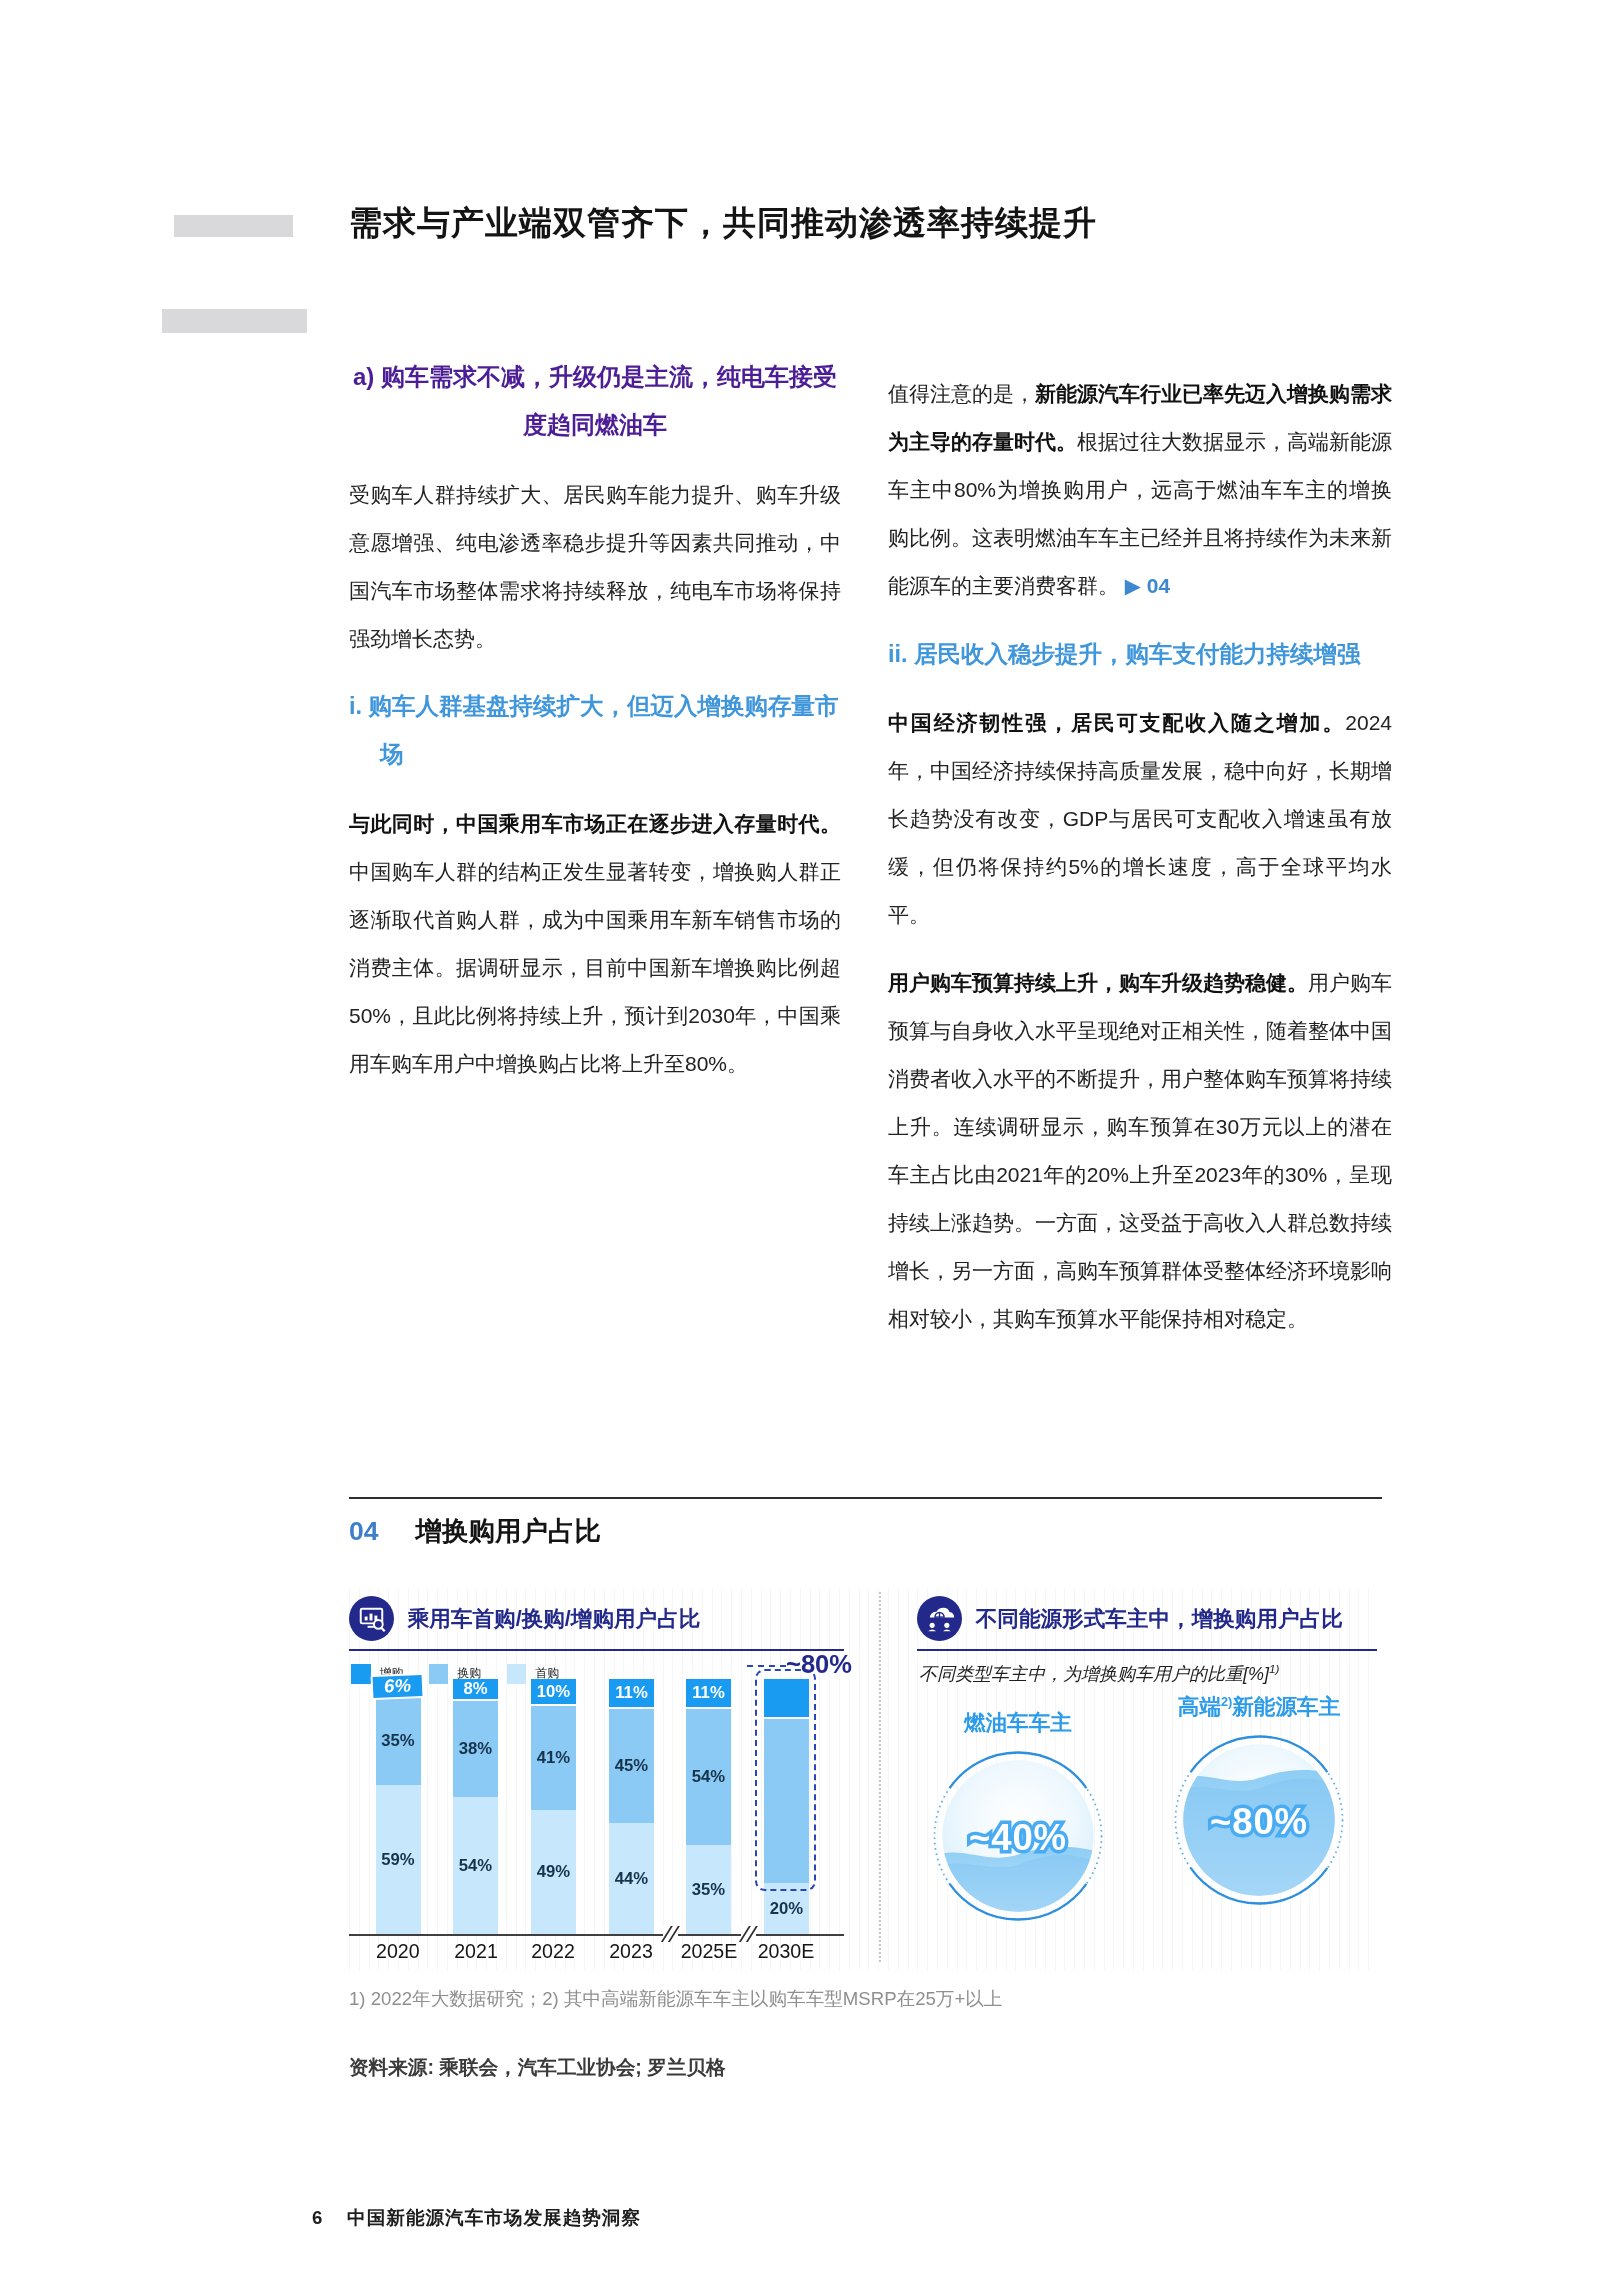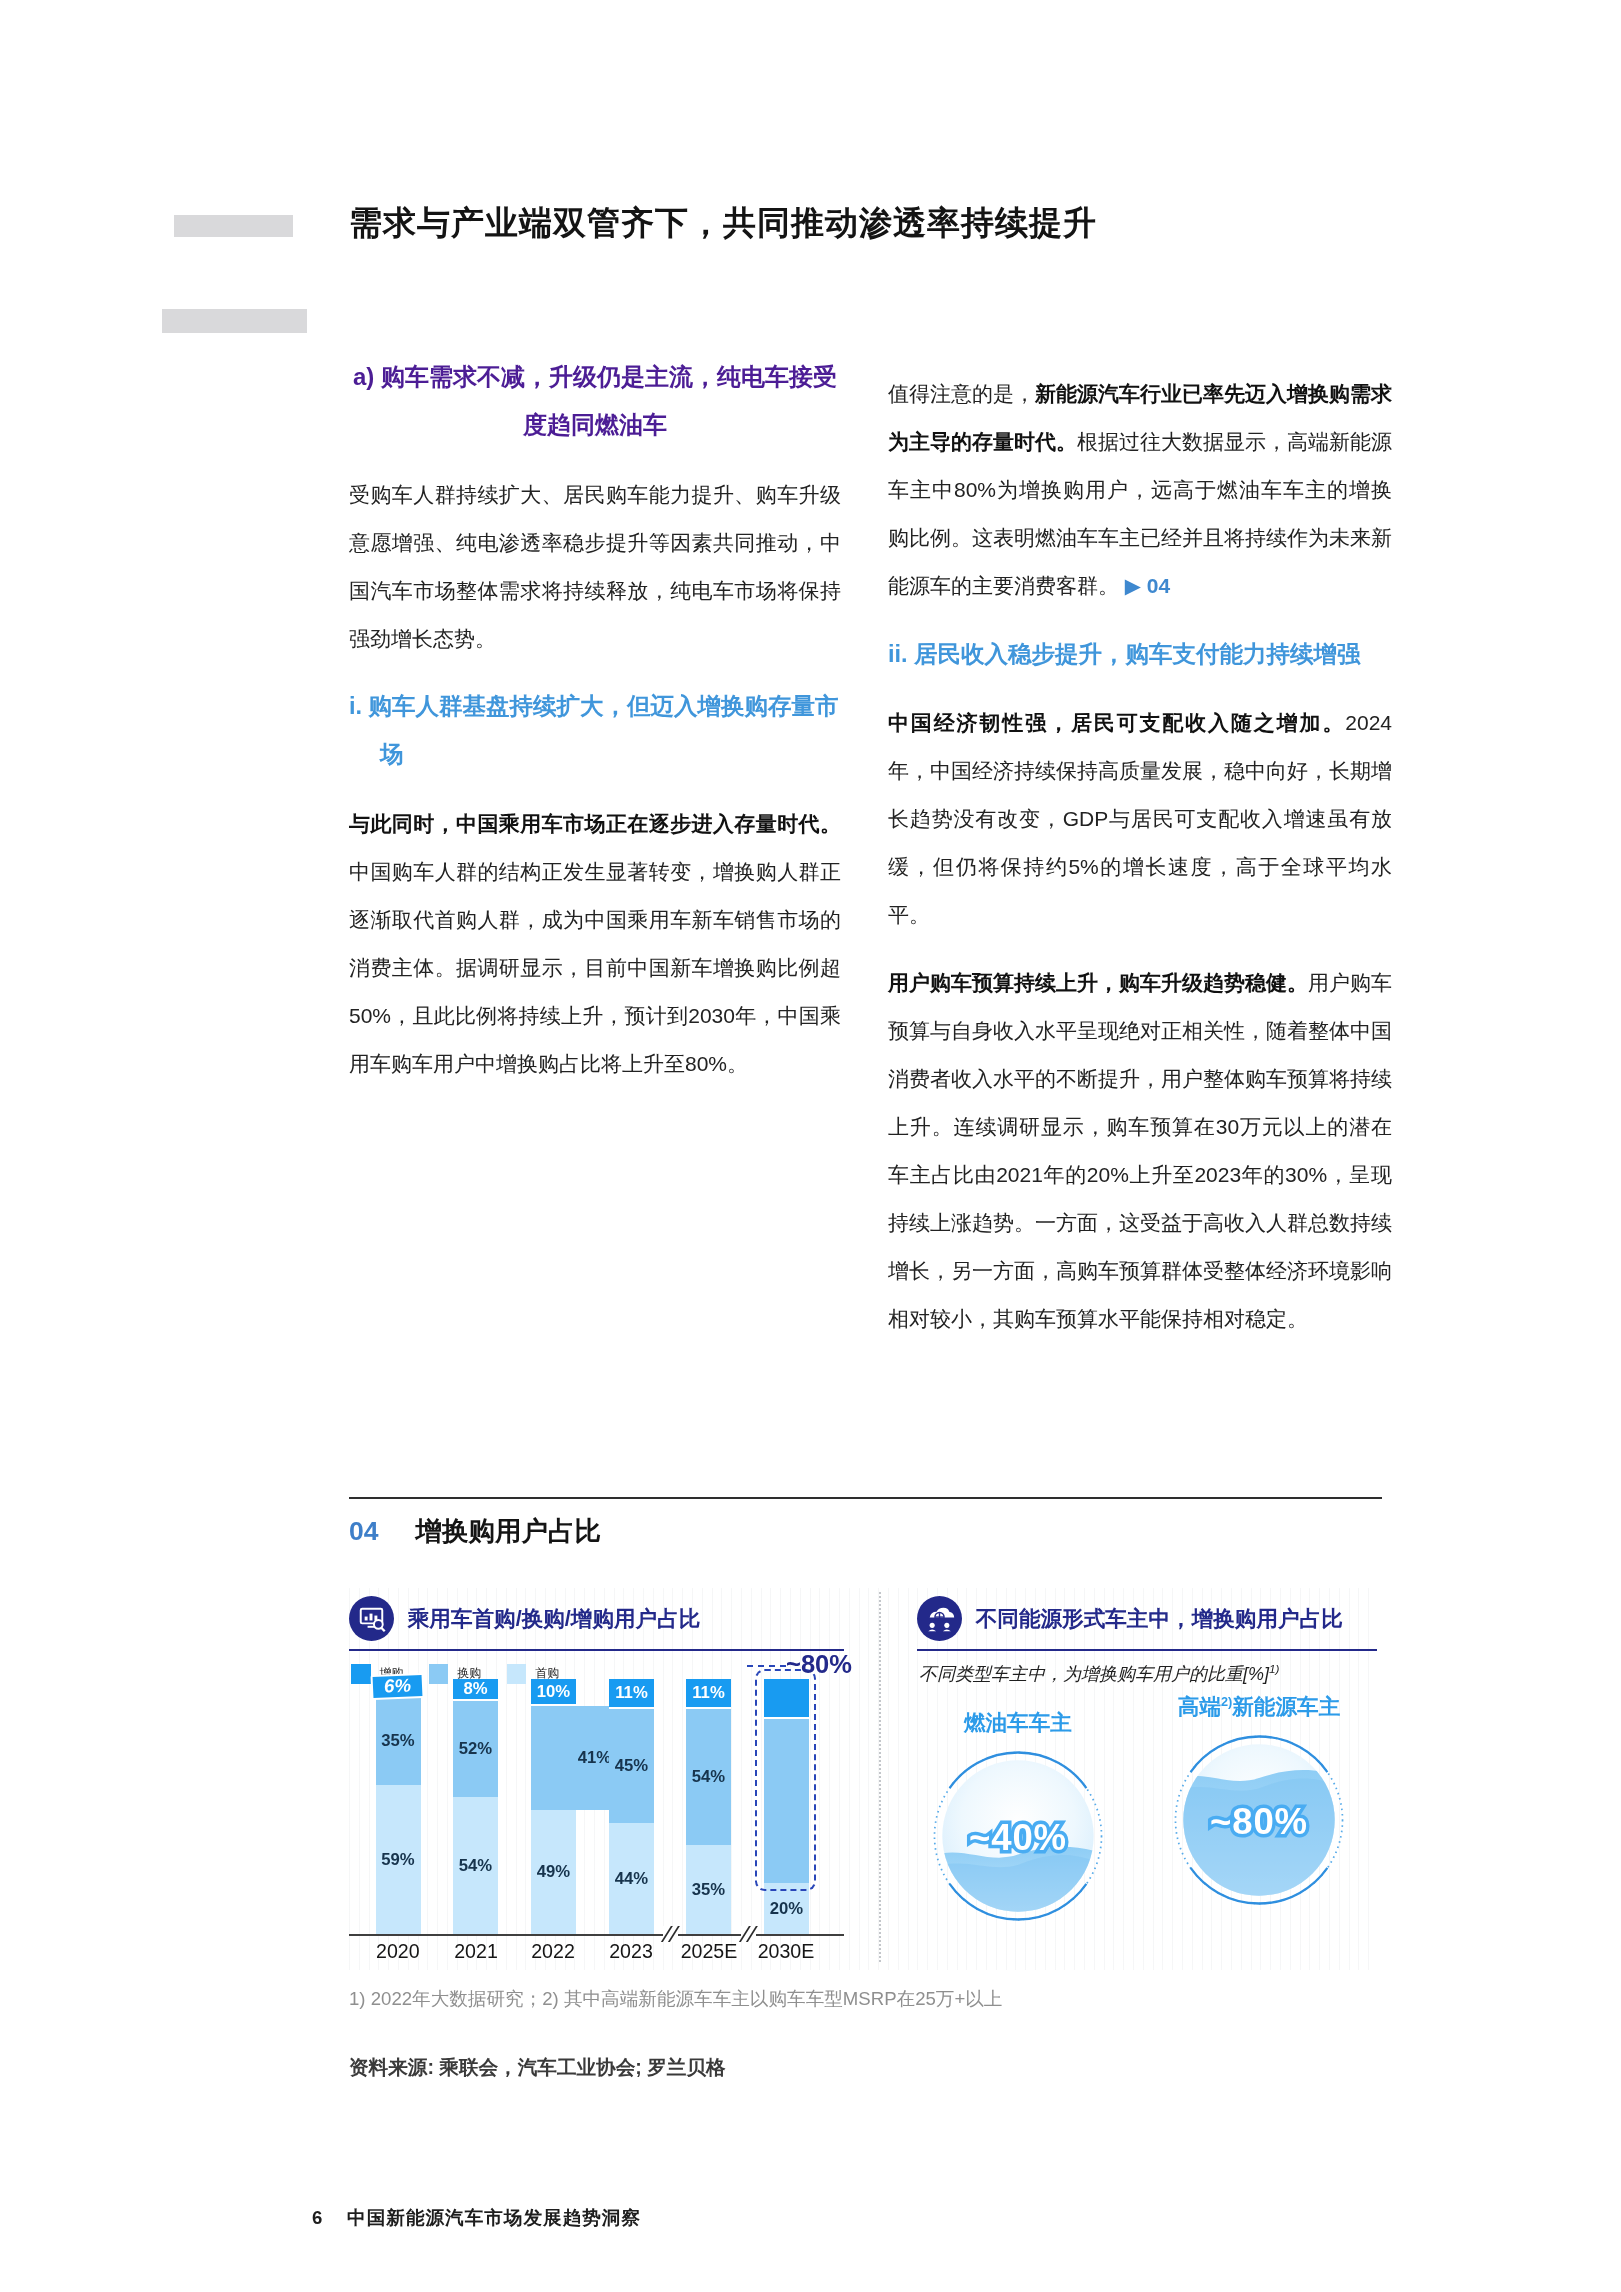--- a/index.html
+++ b/index.html
@@ -132,27 +132,27 @@
         </div>
       <div id="bar-plot">
           <div class="bar" style="left: 26.5px;">
             <div class="seg" style="background: rgb(198, 231, 252); bottom: 0px; height: 149px; color: rgb(23, 52, 77);">59%</div>
             <div class="seg" style="background: rgb(139, 202, 244); bottom: 149px; height: 89px; color: rgb(23, 52, 77);">35%</div>
             <div class="seg s0 tag" style="background: rgb(24, 155, 241); bottom: 235px; height: 20.6px; color: rgb(255, 255, 255);">6%</div>
           </div>
           <div class="xlab" style="left: 9.8px;">2020</div>
           <div class="bar" style="left: 104px;">
             <div class="seg" style="background: rgb(198, 231, 252); bottom: 0px; height: 137px; color: rgb(23, 52, 77);">54%</div>
-            <div class="seg" style="background: rgb(139, 202, 244); bottom: 137px; height: 96px; color: rgb(23, 52, 77);">52%</div>
+            <div class="seg" style="background: rgb(139, 202, 244); bottom: 137px; height: 96px; color: rgb(23, 52, 77);">38%</div>
             <div class="seg s0" style="background: rgb(24, 155, 241); bottom: 233px; height: 20px; color: rgb(255, 255, 255);">8%</div>
           </div>
           <div class="xlab" style="left: 88px;">2021</div>
           <div class="bar" style="left: 182px;">
             <div class="seg" style="background: rgb(198, 231, 252); bottom: 0px; height: 124px; color: rgb(23, 52, 77);">49%</div>
-            <div class="seg" style="background: rgb(139, 202, 244); bottom: 124px; height: 104px; color: rgb(23, 52, 77); padding-left: 41px;">41%</div>
+            <div class="seg" style="background: rgb(139, 202, 244); bottom: 124px; height: 104px; color: rgb(23, 52, 77);">41%</div>
             <div class="seg s0" style="background: rgb(24, 155, 241); bottom: 228px; height: 25px; color: rgb(255, 255, 255);">10%</div>
           </div>
           <div class="xlab" style="left: 165px;">2022</div>
           <div class="bar" style="left: 260px;">
             <div class="seg" style="background: rgb(198, 231, 252); bottom: 0px; height: 111px; color: rgb(23, 52, 77);">44%</div>
             <div class="seg" style="background: rgb(139, 202, 244); bottom: 111px; height: 114px; color: rgb(23, 52, 77);">45%</div>
             <div class="seg s0" style="background: rgb(24, 155, 241); bottom: 225px; height: 28px; color: rgb(255, 255, 255);">11%</div>
           </div>
           <div class="xlab" style="left: 243px;">2023</div>
           <div class="bar" style="left: 337px;">

